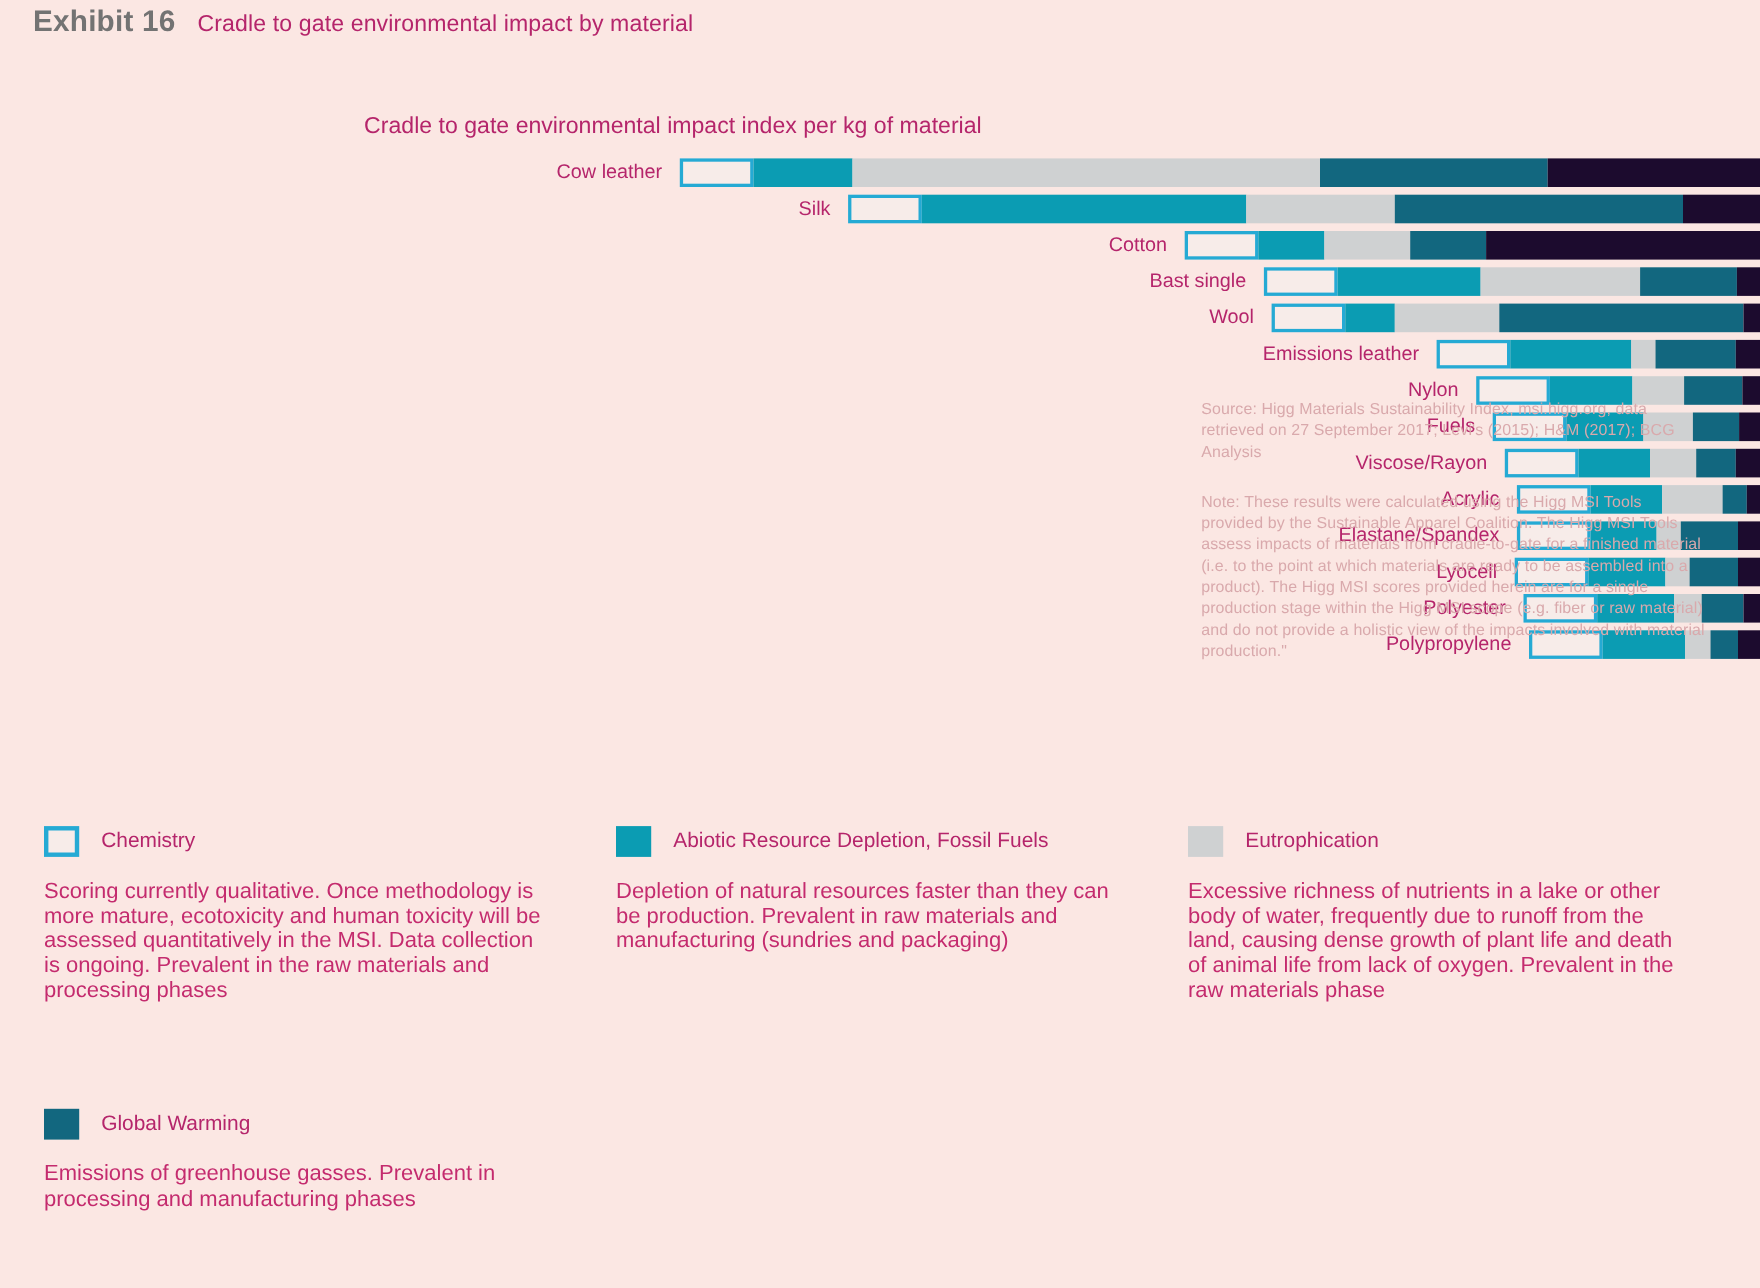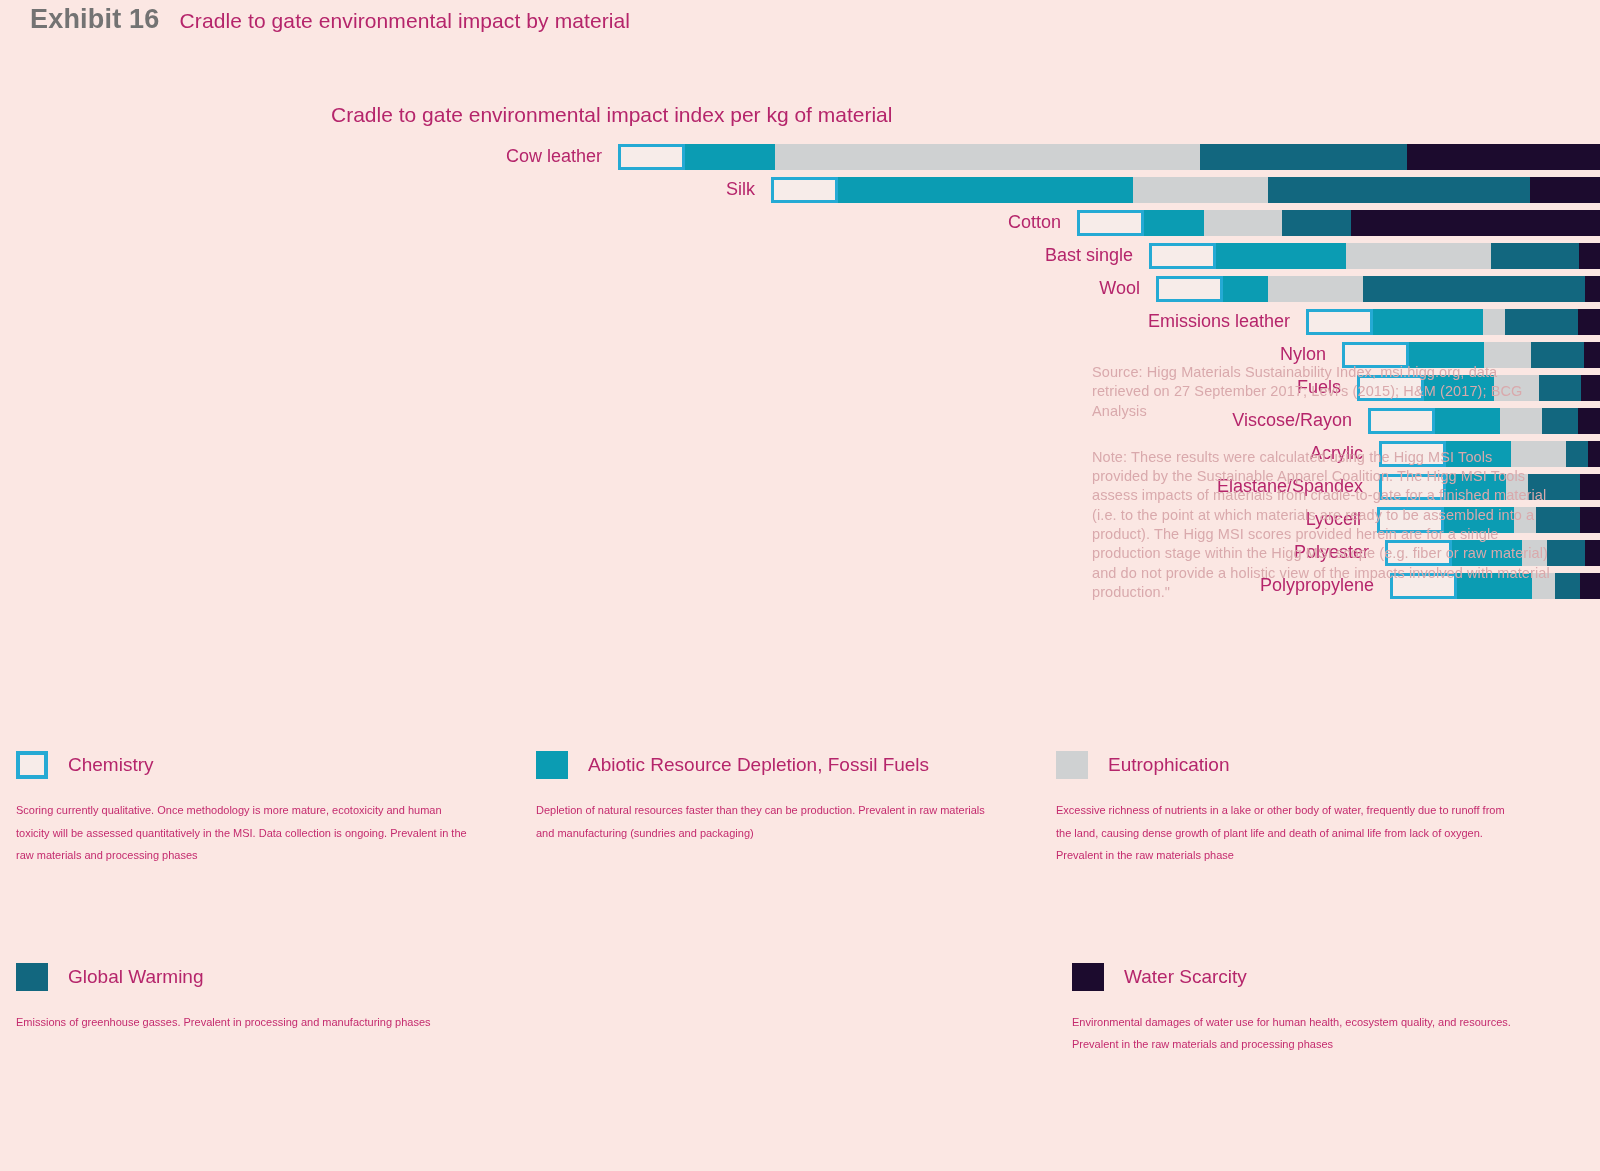--- a/index.html
+++ b/index.html
@@ -33,26 +33,26 @@
   }
 
   
   #sidenote{position:absolute;left:1092px;top:363px;width:460px;}
   #sidenote p{margin:0;font-size:14.5px;line-height:19.3px;color:#d9a9ac;letter-spacing:.1px;}
   #note-block{margin-top:27px !important;}
 
   
   #legend{position:absolute;left:0;top:748px;width:1600px;}
   .legend-row{display:flex;}
-  .legend-col{width:520px;padding-left:16px;box-sizing:border-box;}
+  .legend-col{width:520px;padding-left:40px;box-sizing:border-box;}
   .legend-head{display:flex;align-items:center;height:34px;}
   .swatch{width:32px;height:28px;flex:0 0 auto;}
   .swatch.chem{background:#f7ece9;border:4px solid #25aad4;box-sizing:border-box;}
   .legend-name{margin-left:20px;font-size:19px;color:#b5256b;white-space:nowrap;}
-  .legend-desc{margin-top:17px;font-size:11px;line-height:22.6px;color:#c42b6e;max-width:455px;}
+  .legend-desc{margin-top:17px;font-size:20px;line-height:22.6px;color:#c42b6e;max-width:455px;}
   #legend-row-2{margin-top:93px;}
 </style>
 </head>
 <body>
 
 <div id="header">
   <span id="exhibit-label">Exhibit 16</span>
   <span id="exhibit-title">Cradle to gate environmental impact by material</span>
 </div>
 
@@ -231,21 +231,14 @@
       </div>
     </div>
   <div class="legend-row" id="legend-row-2">
       <div class="legend-col">
         <div class="legend-head">
           <div class="swatch" style="background: rgb(18, 103, 127);"></div>
           <span class="legend-name">Global Warming</span>
         </div>
         <div class="legend-desc">Emissions of greenhouse gasses. Prevalent in processing and manufacturing phases</div>
       </div>
-      <div class="legend-col" style="padding-left: 552px; width: 1080px;">
-        <div class="legend-head">
-          <div class="swatch" style="background: rgb(28, 11, 46);"></div>
-          <span class="legend-name">Water Scarcity</span>
-        </div>
-        <div class="legend-desc">Environmental damages of water use for human health, ecosystem quality, and resources. Prevalent in the raw materials and processing phases</div>
-      </div>
     </div>
 </div>
 
 </body></html>

